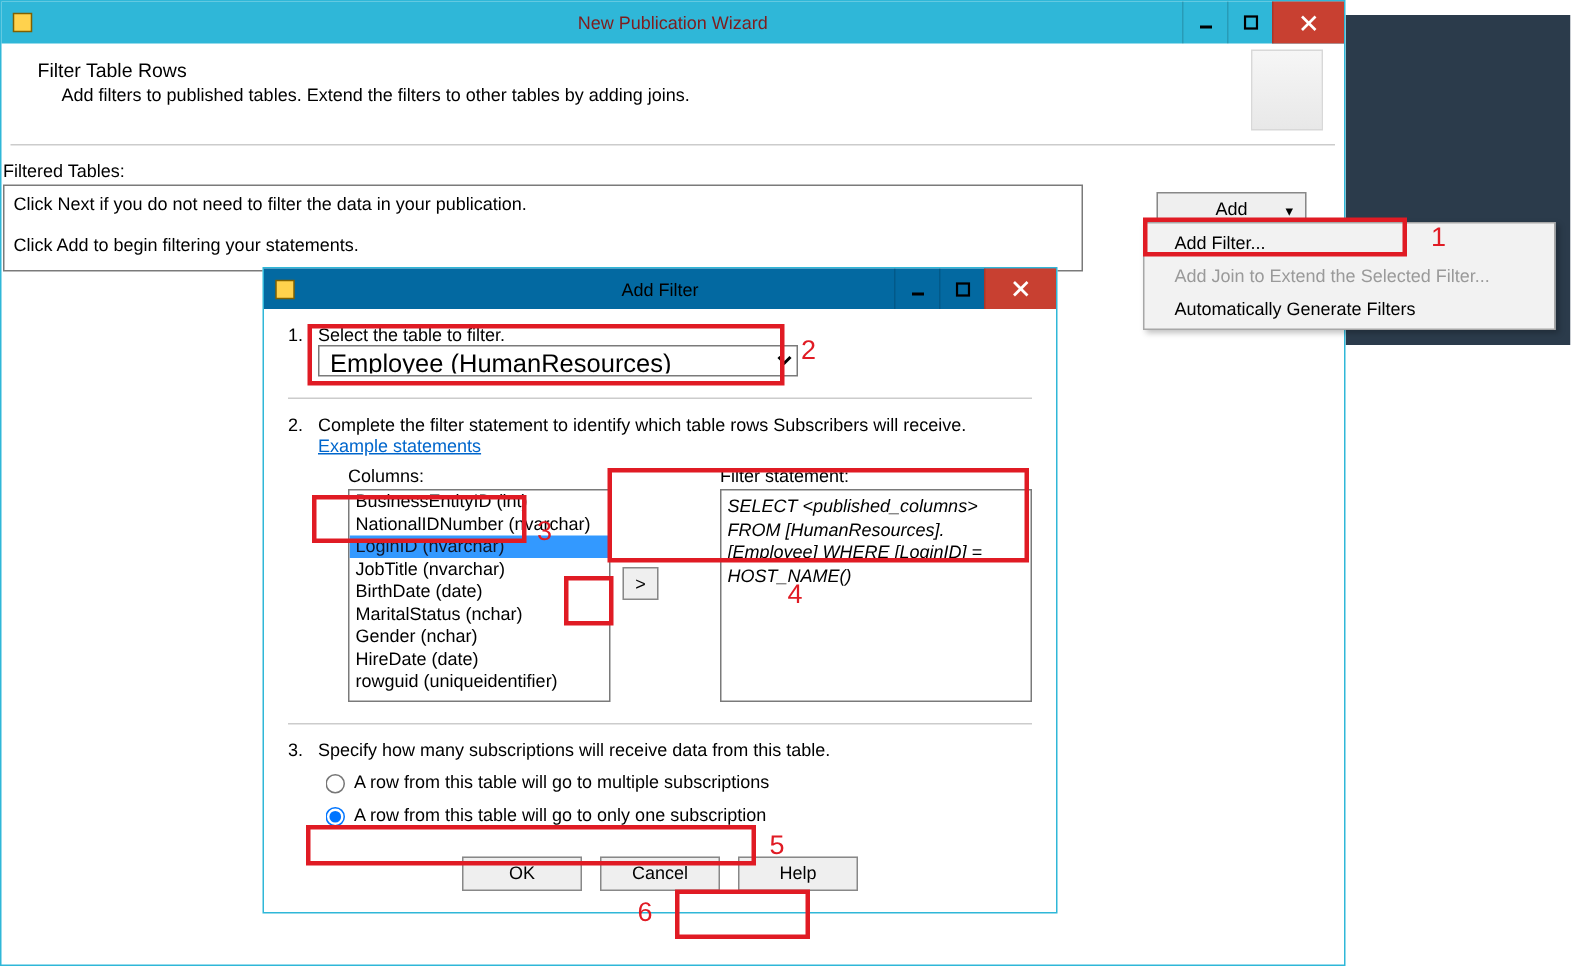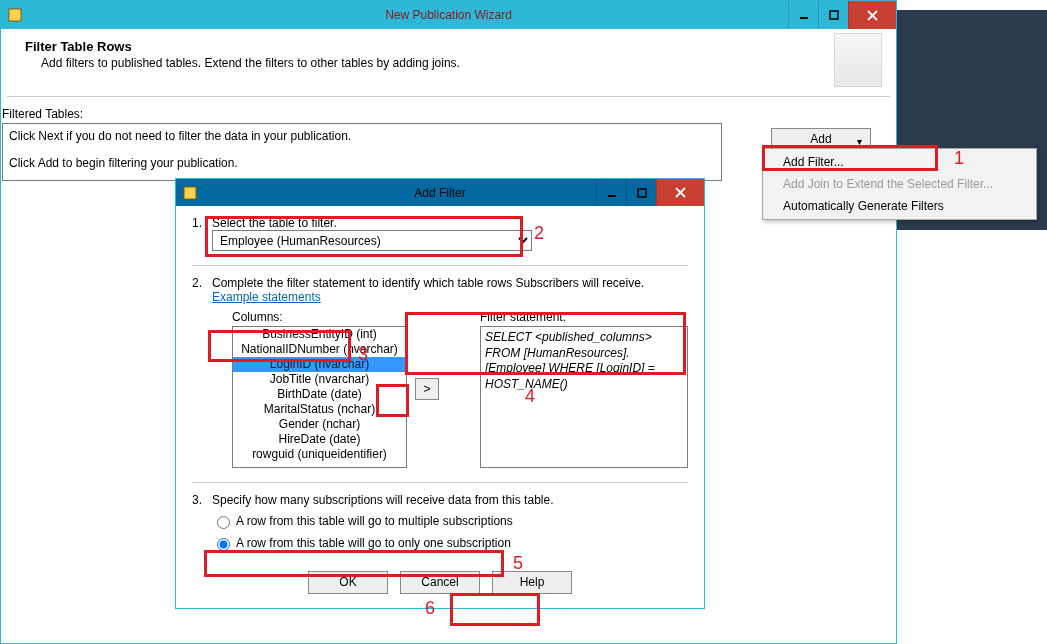--- a/index.html
+++ b/index.html
@@ -69,21 +69,21 @@
   .parent-header {
     padding: 10px 18px 6px 18px;
     position: relative;
     border-bottom: 1px solid #ccc;
     margin: 0 6px;
     height: 68px;
   }
   .parent-header h2 {
     margin: 0 0 2px 0;
     font-size: 13px;
-    font-weight: bold;
+    font-weight: normal;
   }
   .parent-header .sub {
     font-size: 12px;
     margin-left: 16px;
   }
   .header-graphic {
     position: absolute;
     right: 8px; top: 4px;
     width: 48px; height: 54px;
     border: 1px solid #d8d8d8;
@@ -155,38 +155,38 @@
   .filter-body {
     padding: 10px 16px 14px 16px;
   }
   .step { display: flex; margin-bottom: 14px; }
   .step-num { width: 20px; }
   .step-content { flex: 1; }
   .table-select {
     width: 320px;
     height: 21px;
     border: 1px solid #7a7a7a;
-    font-size: 12px;
+    font-size: 17px;
     padding: 1px 3px;
     background: #fff;
   }
   .link { color: #0066cc; text-decoration: underline; cursor: pointer; }
   .cols-row { display: flex; margin-top: 6px; padding-left: 20px; }
   .cols-left { width: 175px; }
   .cols-mid { width: 40px; display:flex; align-items:center; justify-content:center; }
   .cols-right { flex: 1; margin-left: 33px; }
   .col-label { margin-bottom: 2px; }
   .listbox {
     border: 1px solid #7a7a7a;
     height: 142px;
     background: #fff;
     font-size: 12px;
     overflow: hidden;
   }
-  .listbox div { padding: 0 4px; line-height: 15px; white-space: nowrap; text-align: center; }
+  .listbox div { padding: 0 4px; line-height: 15px; white-space: nowrap; }
   .listbox .sel { background: #3399ff; color: #0f172a; }
   .arrow-btn {
     width: 24px; height: 22px;
     border: 1px solid #888;
     background: #efefef;
     text-align: center;
     line-height: 20px;
     font-size: 12px;
   }
   .filterstmt {
@@ -268,21 +268,21 @@
     <h2>Filter Table Rows</h2>
     <div class="sub">Add filters to published tables. Extend the filters to other tables by adding joins.</div>
     <div class="header-graphic"></div>
   </div>
 
   <div class="parent-body">
     <div class="fl-label">Filtered Tables:</div>
     <div class="filtered-box">
       <div>Click Next if you do not need to filter the data in your publication.</div>
       <div style="height:10px"></div>
-      <div>Click Add to begin filtering your publication.</div>
+      <div>Click Add to begin filtering your statements.</div>
     </div>
   </div>
 
   <div class="add-btn">
     <span>Add</span>
   </div>
 </div>
 
 <div class="add-menu">
   <div class="mi">Add Filter...</div>

